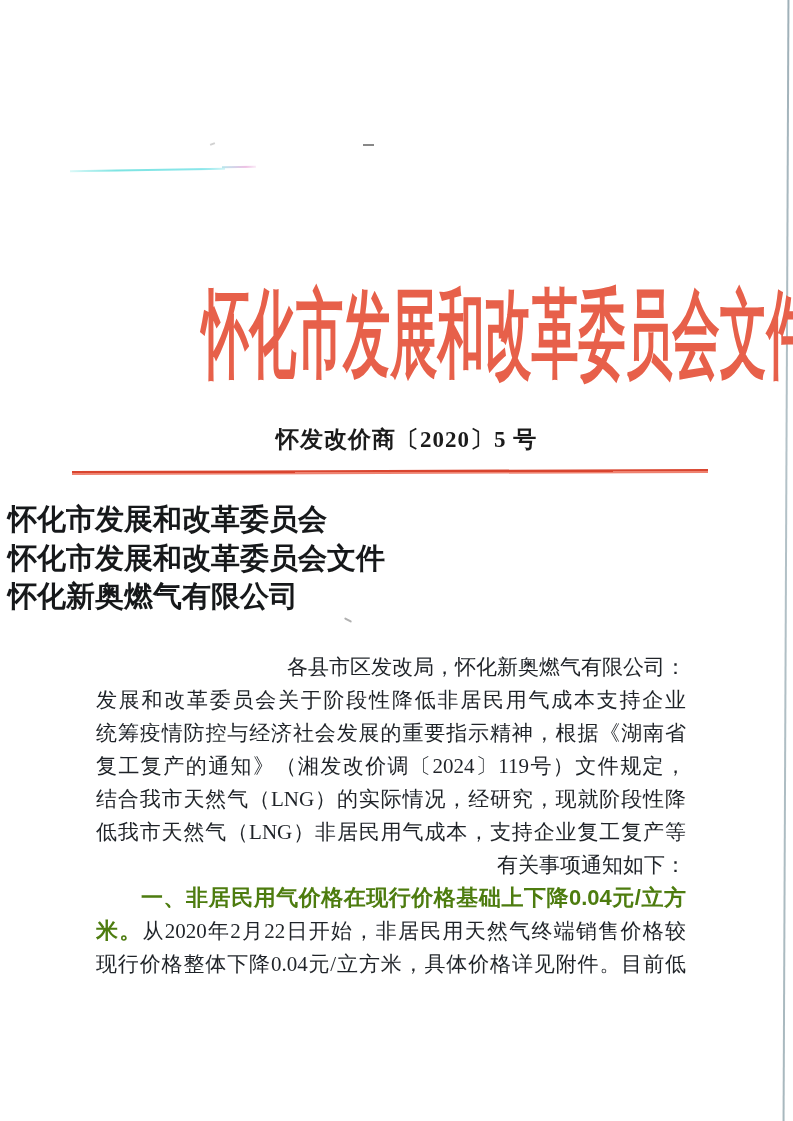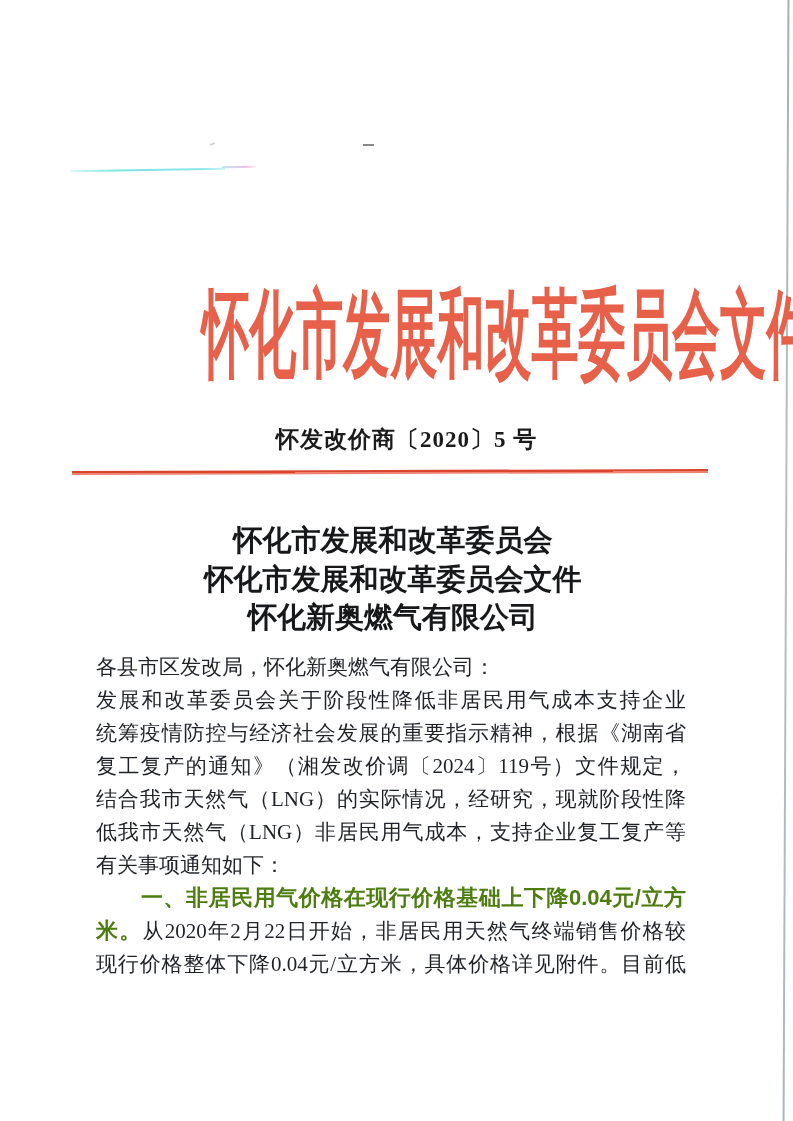--- a/index.html
+++ b/index.html
@@ -34,33 +34,31 @@
     color:#1b1b1b;
   }
   
   .redrule{
     position:absolute;top:470px;left:72px;width:636px;height:4px;
     background:linear-gradient(to bottom,var(--rule) 0 55%,#ef8270 55% 100%);
     transform:rotate(-0.18deg);
   }
   
   .title{
-    position:absolute;top:500px;left:0;width:786px;
-    text-align:center;
+    position:absolute;top:500px;left:8px;width:786px;
     font-size:29px;font-weight:bold;line-height:38.5px;
     color:#16181a;
-    margin-top:21px;
   }
   
   .bodycol{
     position:absolute;top:650px;left:96px;width:590px;
     font-size:21px;line-height:33px;
     color:var(--body);
   }
-  .line{height:33px;overflow:hidden;text-align:left;}
+  .line{height:33px;overflow:hidden;text-align:right;}
   .line.j{text-align:justify;text-align-last:justify;}
   .line .b{
     font-family:"Liberation Sans","DejaVu Sans",sans-serif;
     font-weight:bold;font-size:22px;
     color:#4d7c0f;
   }
   
   .art{position:absolute;pointer-events:none;}
   .art-cyan{top:169px;left:70px;width:155px;height:2px;
     background:linear-gradient(to right,rgba(110,230,228,.25),#7de4e2 30%,#8ae6ea 85%,rgba(140,230,235,.4));

